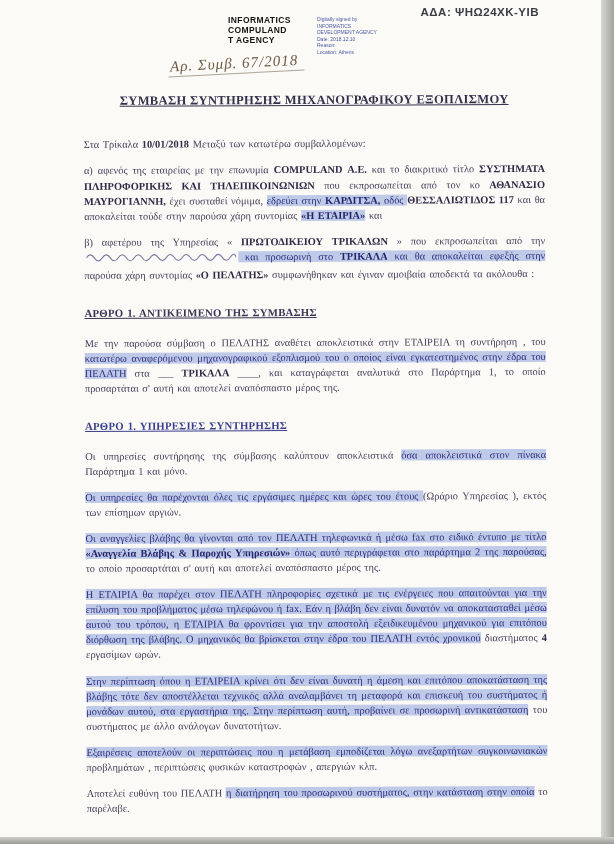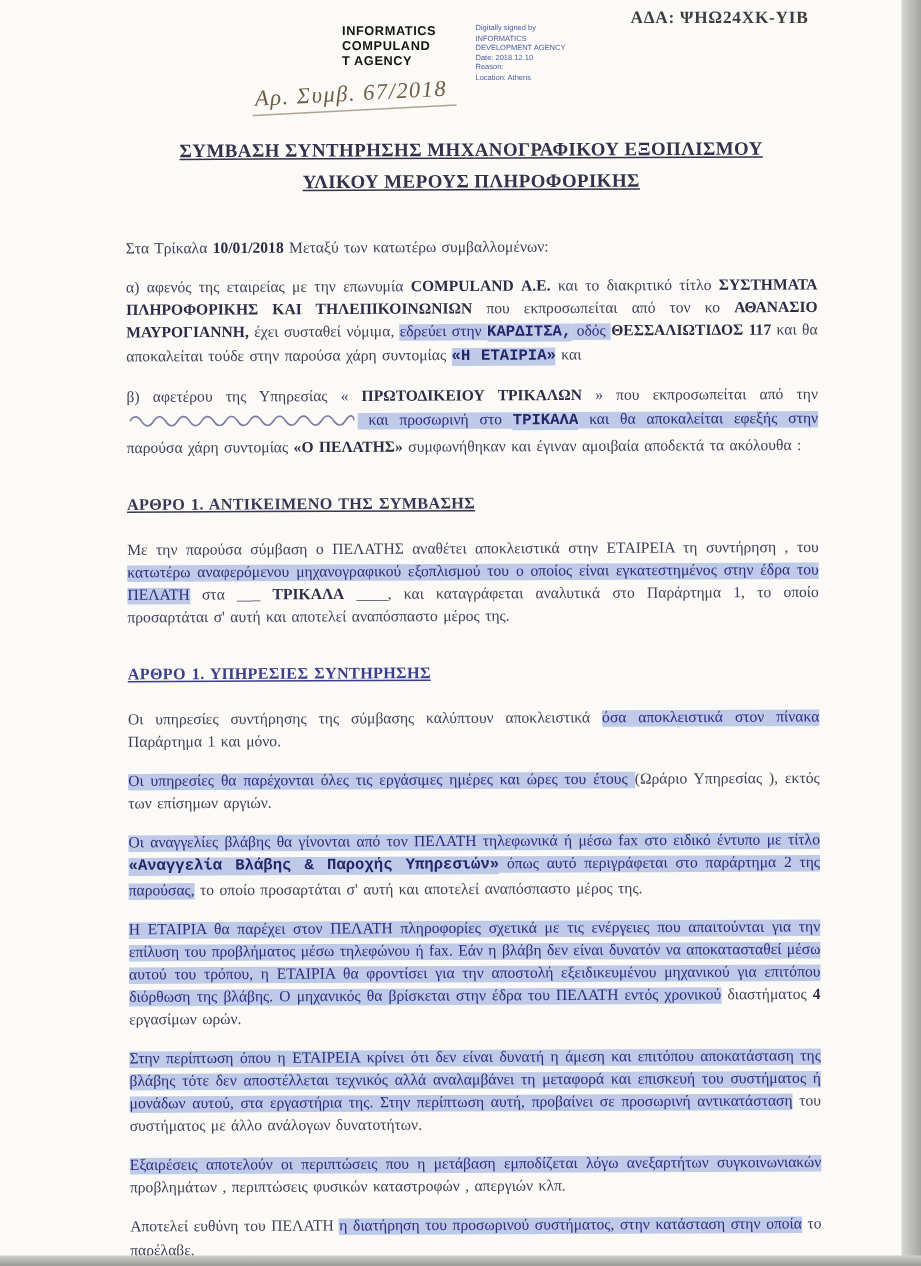--- a/index.html
+++ b/index.html
@@ -19,21 +19,21 @@
     position:absolute;left:0;bottom:0;width:100%;height:7px;
     background:linear-gradient(#cfcfcb,#999995);
   }
   .content{
     position:absolute;left:0;top:0;right:13px;bottom:7px;
     padding:6px 55px 0 85px;
     transform:rotate(-0.25deg);
   }
   .ada{
     position:absolute;top:6px;right:75px;
-    font-family:Liberation Serif, serif;
+    font-family:Liberation Sans, sans-serif;
     font-size:11.5px;font-weight:bold;letter-spacing:.5px;
     color:#3c3c44;
   }
   .stamp{
     position:absolute;left:228px;top:16px;width:180px;
     display:flex;gap:7px;align-items:flex-start;
   }
   .agency-name{
     font-family:"Liberation Sans", sans-serif;
     font-weight:bold;font-size:8.5px;line-height:1.15;
@@ -62,21 +62,21 @@
     margin:0 0 11px;font-size:10.4px;line-height:1.45;
     color:var(--ink,#433e59);text-align:justify;word-spacing:1px;
   }
   .heading{
     margin:23px 0 14px;font-weight:bold;text-decoration:underline;
     font-size:10.8px;letter-spacing:.2px;color:#3a3653;
   }
   .heading.tint{color:#3a3f8d;}
   .para .b{font-weight:bold;color:#2f2b47;}
   .para .hl{background:var(--highlight_bg,#bfcae8);color:var(--highlight_text,#2e2e7e);}
-  .para .b.hl{color:#25256c;font-family:Liberation Mono, monospace;}
+  .para .b.hl{color:#25256c;}
   .scribble{display:inline-block;vertical-align:-3px;margin:0 2px;}
 </style>
 </head>
 <body>
 
 <div class="page">
   <div class="ada">ΑΔΑ: ΨΗΩ24ΧΚ-ΥΙΒ</div>
 
   <div class="stamp">
     <div class="agency-name">
@@ -92,21 +92,20 @@
         <div>Reason:</div>
         <div>Location: Athens</div>
       </div>
   </div>
 
   <div class="handwritten">Αρ. Συμβ. 67/2018</div>
 
   <div class="content">
     <div class="title">
       <span>ΣΥΜΒΑΣΗ ΣΥΝΤΗΡΗΣΗΣ ΜΗΧΑΝΟΓΡΑΦΙΚΟΥ ΕΞΟΠΛΙΣΜΟΥ</span><br>
-      <span>ΥΛΙΚΟΥ ΜΕΡΟΥΣ ΠΛΗΡΟΦΟΡΙΚΗΣ</span>
     </div>
     <div class="doc-body">
         <p class="para"><span>Στα Τρίκαλα </span><span class="b">10/01/2018</span><span> Μεταξύ των κατωτέρω συμβαλλομένων:</span></p>
         <p class="para"><span>α)      αφενός της εταιρείας με την επωνυμία </span><span class="b">COMPULAND Α.Ε.</span><span> και το διακριτικό τίτλο </span><span class="b">ΣΥΣΤΗΜΑΤΑ ΠΛΗΡΟΦΟΡΙΚΗΣ ΚΑΙ ΤΗΛΕΠΙΚΟΙΝΩΝΙΩΝ</span><span> που εκπροσωπείται από τον κο </span><span class="b">ΑΘΑΝΑΣΙΟ ΜΑΥΡΟΓΙΑΝΝΗ,</span><span> έχει συσταθεί νόμιμα, </span><span class="hl">εδρεύει στην </span><span class="b hl">ΚΑΡΔΙΤΣΑ,</span><span class="hl"> οδός </span><span class="b">ΘΕΣΣΑΛΙΩΤΙΔΟΣ 117</span><span> και θα αποκαλείται τούδε στην παρούσα χάρη συντομίας </span><span class="b hl">«Η ΕΤΑΙΡΙΑ»</span><span> και</span></p>
         <p class="para"><span>β)      αφετέρου της Υπηρεσίας « </span><span class="b">ΠΡΩΤΟΔΙΚΕΙΟΥ ΤΡΙΚΑΛΩΝ</span><span> » που εκπροσωπείται από την </span><span class="scribble"><svg width="150" height="14" viewBox="0 0 150 14" xmlns="http://www.w3.org/2000/svg">
               <path d="M0 8 Q4 2 8 8 T16 8 T24 8 T32 8 T40 8 T48 8 T56 8 T64 8 T72 8 T80 8 T88 8 T96 8 T104 8 T112 8 T120 8 T128 8 T136 8 T144 8 T150 8" fill="none" stroke="#5a5a8e" stroke-width="1.1" opacity="0.8"></path>
             </svg></span><span class="hl"> και προσωρινή στο </span><span class="b hl">ΤΡΙΚΑΛΑ</span><span class="hl"> και θα αποκαλείται εφεξής στην </span><span>παρούσα χάρη συντομίας </span><span class="b">«Ο ΠΕΛΑΤΗΣ»</span><span> συμφωνήθηκαν και έγιναν αμοιβαία αποδεκτά τα ακόλουθα :</span></p>
         <p class="para heading"><span>ΑΡΘΡΟ 1. ΑΝΤΙΚΕΙΜΕΝΟ ΤΗΣ ΣΥΜΒΑΣΗΣ</span></p>
         <p class="para"><span>Με την παρούσα σύμβαση ο ΠΕΛΑΤΗΣ αναθέτει αποκλειστικά στην ΕΤΑΙΡΕΙΑ τη συντήρηση , του</span><span class="hl"> κατωτέρω αναφερόμενου μηχανογραφικού εξοπλισμού του ο οποίος είναι εγκατεστημένος στην έδρα του ΠΕΛΑΤΗ</span><span> στα ___ </span><span class="b">ΤΡΙΚΑΛΑ</span><span> ____, και καταγράφεται αναλυτικά στο Παράρτημα 1, το οποίο προσαρτάται σ' αυτή και αποτελεί αναπόσπαστο μέρος της.</span></p>
         <p class="para heading tint"><span>ΑΡΘΡΟ 1. ΥΠΗΡΕΣΙΕΣ ΣΥΝΤΗΡΗΣΗΣ</span></p>

